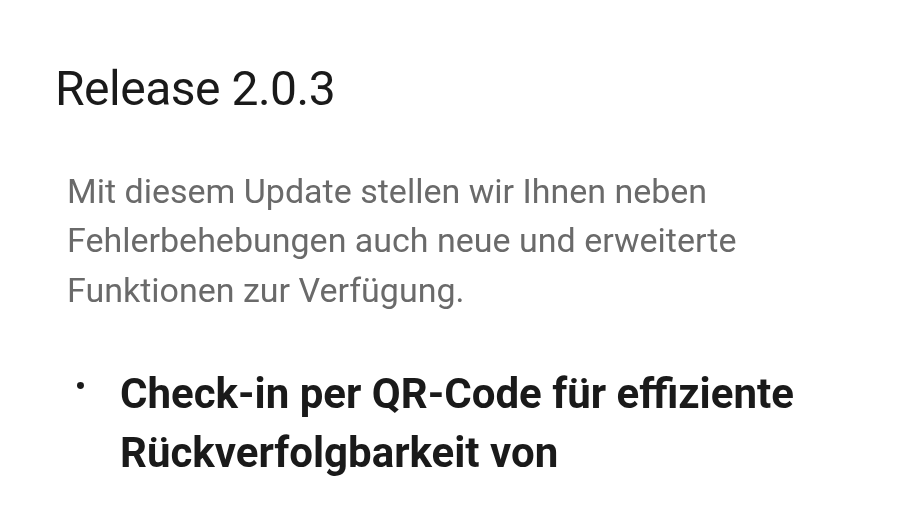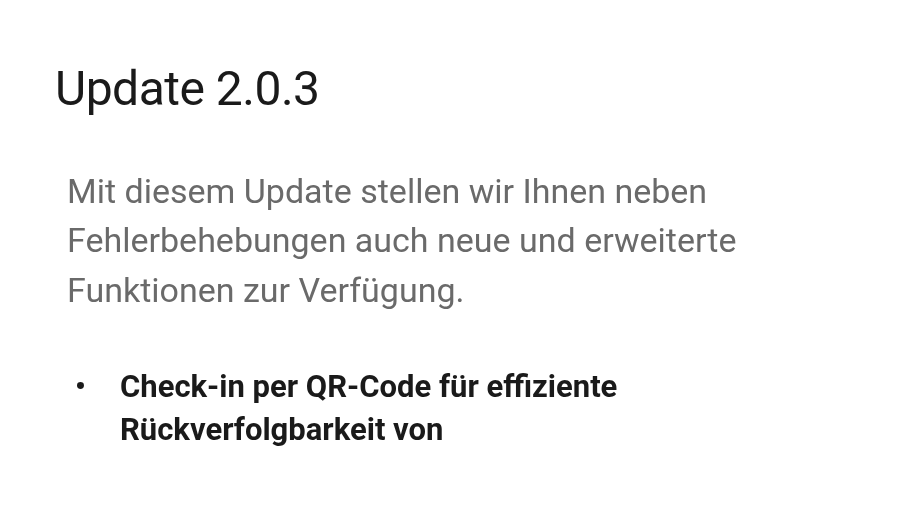--- a/index.html
+++ b/index.html
@@ -30,36 +30,36 @@
       margin-bottom: 50px;
       margin-left: 12px;
     }
     .bullet-list {
       list-style: none;
       padding-left: 20px;
     }
     .bullet-item {
       position: relative;
       padding-left: 45px;
-      font-size: 31px;
+      font-size: 42px;
       font-weight: 700;
       color: #1a1a1a;
       line-height: 1.4;
     }
     .bullet-item::before {
       content: "•";
       position: absolute;
       left: 0;
       top: 0;
       font-size: 30px;
       color: #1a1a1a;
     }
   </style>
 </head>
 <body>
 
-<h1 class="heading">Update 2.0.3</h1>
+<h1 class="heading">Release 2.0.3</h1>
 
 <p class="description">Mit diesem Update stellen wir Ihnen neben Fehlerbehebungen auch neue und erweiterte Funktionen zur Verfügung.</p>
 
 <ul class="bullet-list">
   <li class="bullet-item">Check-in per QR-Code für effiziente Rückverfolgbarkeit von</li>
 </ul>
 
 </body></html>

